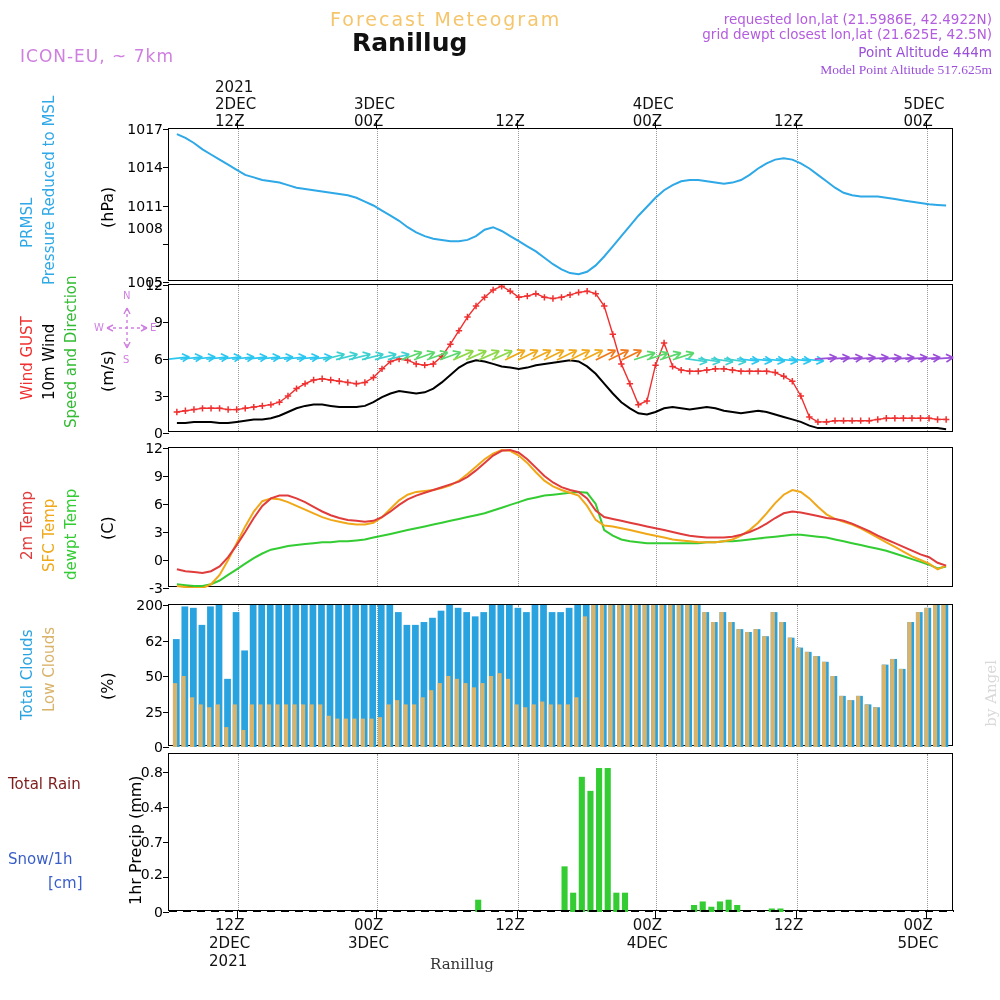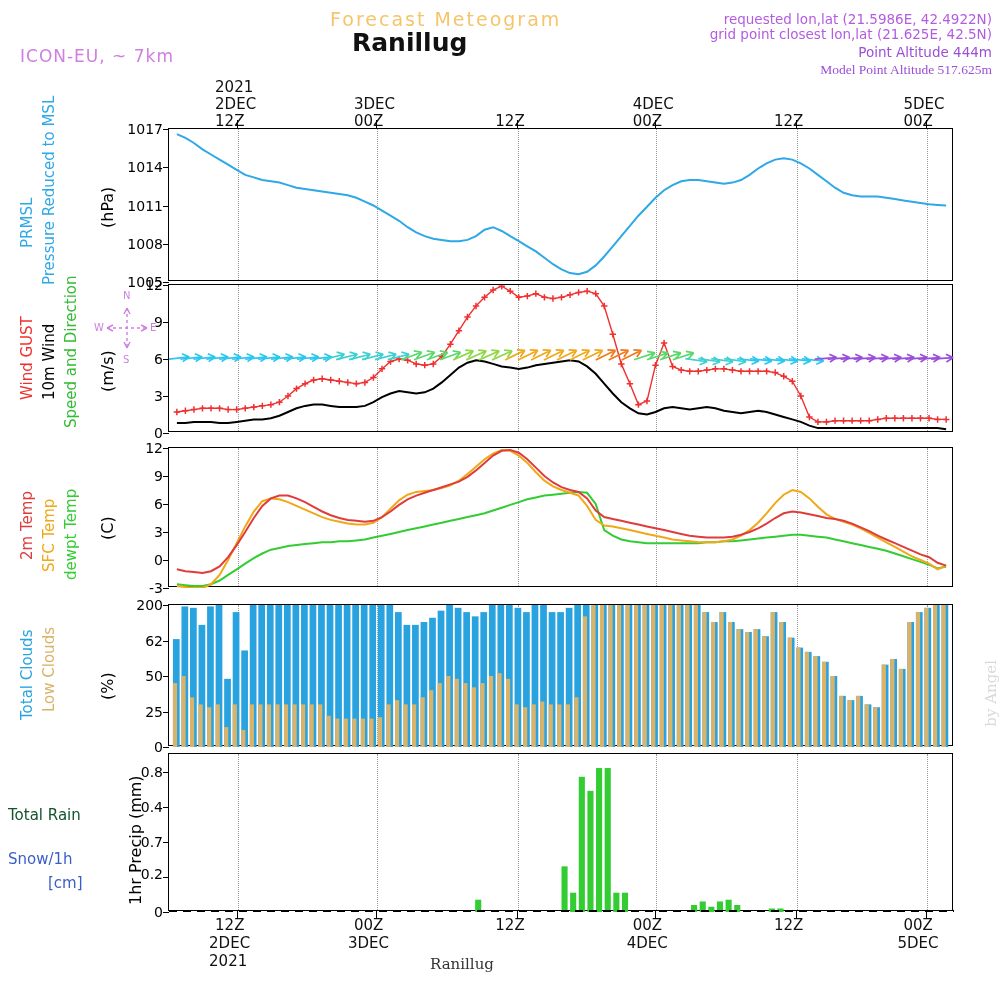--- a/index.html
+++ b/index.html
@@ -25,21 +25,21 @@
   .bottom-title{position:absolute;left:430px;top:955px;font-size:15px;color:#333;font-family:"DejaVu Serif",serif;}
   svg{display:block;}
 </style>
 </head>
 <body>
 
 <div class="abs ttl-fore">Forecast Meteogram</div>
 <div class="abs ttl-main">Ranillug</div>
 <div class="abs model">ICON-EU, ~ 7km</div>
 <div class="abs meta meta1">requested lon,lat (21.5986E, 42.4922N)</div>
-<div class="abs meta meta2">grid point closest lon,lat (21.625E, 42.5N)</div>
+<div class="abs meta meta2">grid dewpt closest lon,lat (21.625E, 42.5N)</div>
 <div class="abs meta meta3">Point Altitude 444m</div>
 <div class="abs meta meta4">Model Point Altitude 517.625m</div>
 <div class="watermark">by Angel</div>
 <div class="bottom-title">Ranillug</div>
 
 <div id="top-axis">
     <div class="abs toplab" style="left: 215.08px; top: 78px;">2021</div>
     <div class="abs toplab" style="left: 215.08px; top: 95px;">2DEC</div>
     <div class="abs toplab" style="left: 354.025px; top: 95px;">3DEC</div>
     <div class="abs toplab" style="left: 632.7px; top: 95px;">4DEC</div>
@@ -80,21 +80,21 @@
 
 <div class="panel" id="panel-pressure" style="left: 168px; top: 128px; width: 785px; height: 153px;">
     <div class="gridline" style="left: 69.08px;"></div>
     <div class="gridline" style="left: 208.025px;"></div>
     <div class="gridline" style="left: 349.325px;"></div>
     <div class="gridline" style="left: 486.7px;"></div>
     <div class="gridline" style="left: 628px;"></div>
     <div class="gridline" style="left: 757.525px;"></div>
     <div class="ytick" style="top: 153px; left: -66px;">1005</div>
     <div class="tickmark" style="top: 153px;"></div>
-    <div class="ytick" style="top: 115px; left: -66px;">1008</div>
+    <div class="ytick" style="top: 99px; left: -66px;">1008</div>
     <div class="tickmark" style="top: 114.75px;"></div>
     <div class="ytick" style="top: 76.5px; left: -66px;">1011</div>
     <div class="tickmark" style="top: 76.5px;"></div>
     <div class="ytick" style="top: 38.25px; left: -66px;">1014</div>
     <div class="tickmark" style="top: 38.25px;"></div>
     <div class="ytick" style="top: 0px; left: -66px;">1017</div>
     <div class="tickmark" style="top: 0px;"></div>
     <svg width="785" height="153" style="position: absolute; left: 0px; top: 0px;">
       <polyline points="7.9,5.1 16.4,8.9 24.9,14.0 33.5,20.4 42.0,25.5 50.6,30.6 59.1,35.7 67.7,40.8 76.2,45.9 84.8,48.4 93.3,51.0 101.9,52.3 110.4,53.6 119.0,56.1 127.5,58.7 136.1,59.9 144.6,61.2 153.2,62.5 161.7,63.8 170.3,65.0 178.8,66.3 187.4,68.8 195.9,72.7 204.4,76.5 213.0,81.6 221.5,86.7 230.1,91.8 238.6,98.2 247.2,103.3 255.7,107.1 264.3,109.7 272.8,110.9 281.4,112.2 289.9,112.2 298.5,110.9 307.0,107.1 315.6,100.7 324.1,98.2 332.7,102.0 341.2,107.1 349.8,112.2 358.3,117.3 366.9,122.4 375.4,128.8 384.0,135.2 392.5,140.3 401.0,144.1 409.6,145.3 418.1,142.8 426.7,136.4 435.2,127.5 443.8,117.3 452.3,107.1 460.9,96.9 469.4,86.7 478.0,77.8 486.5,68.8 495.1,61.2 503.6,56.1 512.2,52.3 520.7,51.0 529.3,51.0 537.8,52.3 546.4,53.6 554.9,54.8 563.5,53.6 572.0,51.0 580.6,45.9 589.1,39.5 597.6,34.4 606.2,30.6 614.7,29.3 623.3,30.6 631.8,34.4 640.4,39.5 648.9,45.9 657.5,52.3 666.0,58.7 674.6,63.8 683.1,66.3 691.7,67.6 700.2,67.6 708.8,67.6 717.3,68.8 725.9,70.1 734.4,71.4 743.0,72.7 751.5,73.9 760.1,75.2 768.6,75.9 777.1,76.5" fill="none" stroke="#2ea8e6" stroke-width="2"></polyline>
     </svg>
@@ -547,21 +547,21 @@
     <div class="vlabel" style="left: 62px; top: 428px; color: rgb(51, 187, 51); font-size: 15px;">Speed and Direction</div>
     <div class="vlabel" style="left: 98px; top: 392px; color: rgb(0, 0, 0); font-size: 16px;">(m/s)</div>
     <div class="vlabel" style="left: 18px; top: 560px; color: rgb(224, 60, 60); font-size: 15px;">2m Temp</div>
     <div class="vlabel" style="left: 40px; top: 572px; color: rgb(240, 168, 24); font-size: 15px;">SFC Temp</div>
     <div class="vlabel" style="left: 62px; top: 580px; color: rgb(51, 204, 51); font-size: 15px;">dewpt Temp</div>
     <div class="vlabel" style="left: 98px; top: 540px; color: rgb(0, 0, 0); font-size: 16px;">(C)</div>
     <div class="vlabel" style="left: 18px; top: 720px; color: rgb(41, 163, 224); font-size: 15px;">Total Clouds</div>
     <div class="vlabel" style="left: 40px; top: 712px; color: rgb(217, 179, 106); font-size: 15px;">Low Clouds</div>
     <div class="vlabel" style="left: 98px; top: 700px; color: rgb(0, 0, 0); font-size: 16px;">(%)</div>
     <div class="vlabel" style="left: 126px; top: 905px; color: rgb(0, 0, 0); font-size: 16px;">1hr Precip (mm)</div>
-    <div class="abs" style="left: 8px; top: 806px; color: #14532d; font-size: 15px;">Total  Rain</div>
+    <div class="abs" style="left: 8px; top: 775px; color: #7f1d1d; font-size: 15px;">Total  Rain</div>
     <div class="abs" style="left: 8px; top: 850px; color: rgb(58, 94, 200); font-size: 15px;">Snow/1h</div>
     <div class="abs" style="left: 48px; top: 874px; color: rgb(58, 94, 200); font-size: 15px;">[cm]</div>
   </div>
 <div id="ticks-layer"></div>
 
 <div id="compass-rose" style="position: absolute; left: 92px; top: 288px; width: 70px; height: 80px;">
     <svg width="70" height="80">
       <path d="M35,20 L35,60 M15,40 L55,40" stroke="#cf7fe0" stroke-width="1.4" fill="none" stroke-dasharray="3 3"></path>
       <path d="M35,20 l-3,6 M35,20 l3,6" stroke="#cf7fe0" stroke-width="1.4" fill="none"></path>
       <path d="M35,60 l-3,-6 M35,60 l3,-6" stroke="#cf7fe0" stroke-width="1.4" fill="none"></path>

